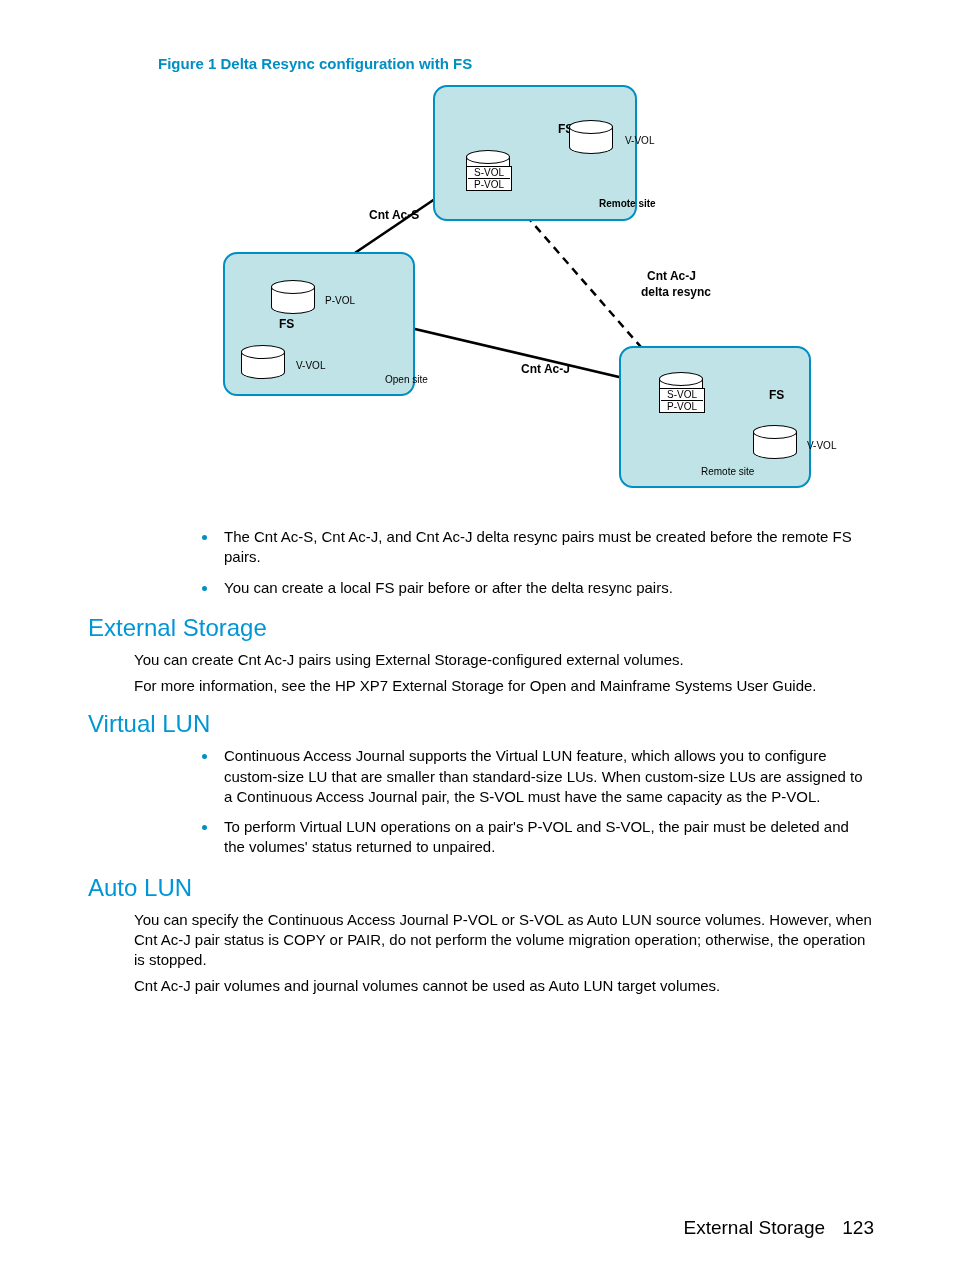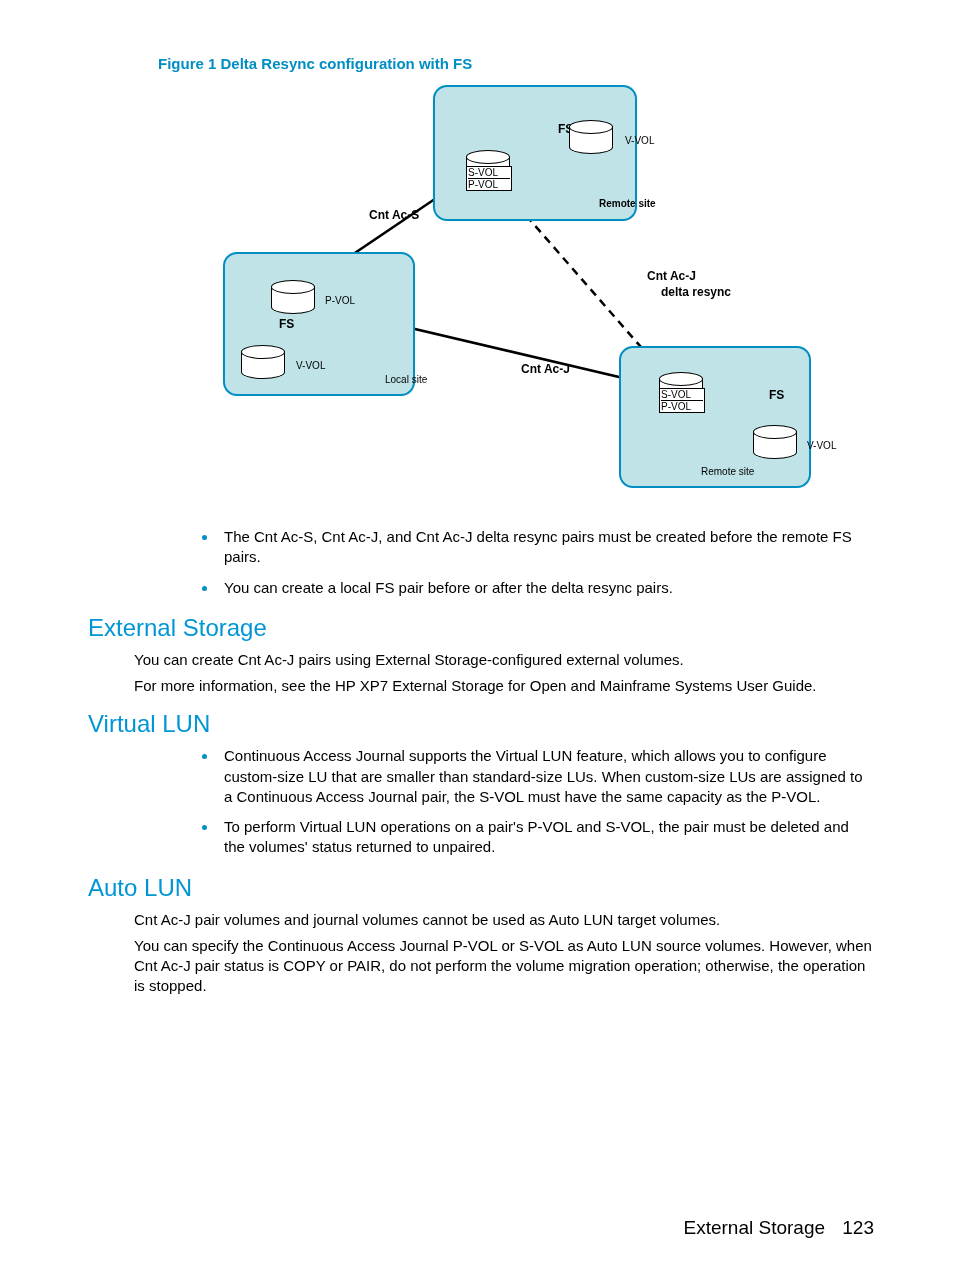--- a/index.html
+++ b/index.html
@@ -69,21 +69,21 @@
     font-weight: bold;
     font-size: 12px;
     white-space: nowrap;
     padding-left: 48px;
   }
   .dlabel.small { font-size: 10px; font-weight: normal; }
   .dlabel.tiny  { font-size: 10px; font-weight: normal; text-align: right; }
   .svol-pvol {
     position: absolute;
     font-size: 10px;
-    text-align: left;
+    text-align: center;
     line-height: 1.1;
     background: #fff;
     border: 1px solid #000;
     padding: 0 1px;
     white-space: nowrap;
   }
   .svol-pvol .mid { border-top: 1px solid #000; }
   svg.edges {
     position: absolute;
     left: 0; top: 0;
@@ -174,21 +174,21 @@
           <div class="cyl-body"></div>
           <div class="cyl-top"></div>
         </div>
       <div class="dlabel tiny" style="left:56px; top:215px;">P-VOL</div>
       <div class="dlabel" style="left:10px; top:237px;">FS</div>
       <div class="cyl" style="left:20px; top:265px;">
           <div class="cyl-body"></div>
           <div class="cyl-top"></div>
         </div>
       <div class="dlabel tiny" style="left:27px; top:280px;">V-VOL</div>
-      <div class="dlabel small" style="left:116px; top:294px;">Local site</div>
+      <div class="dlabel small" style="left:116px; top:294px;">Open site</div>
 
       
       <div class="sitebox" style="left:398px; top:266px; width:188px; height:138px;"></div>
       <div class="cyl" style="left:438px; top:292px;">
           <div class="cyl-body"></div>
           <div class="cyl-top"></div>
         </div>
       <div class="svol-pvol" style="left:438px; top:308px; width:42px;">
         <div>S-VOL</div>
           <div class="mid">P-VOL</div>
@@ -198,41 +198,41 @@
           <div class="cyl-body"></div>
           <div class="cyl-top"></div>
         </div>
       <div class="dlabel tiny" style="left:538px; top:360px;">V-VOL</div>
       <div class="dlabel small" style="left:432px; top:386px;">Remote site</div>
 
       
       <div class="dlabel" style="left:100px; top:128px;">Cnt Ac-S</div>
       <div class="dlabel" style="left:252px; top:282px;">Cnt Ac-J</div>
       <div class="dlabel" style="left:378px; top:189px;">Cnt Ac-J</div>
-      <div class="dlabel" style="left:392px; top:205px;">delta resync</div>
+      <div class="dlabel" style="left:372px; top:205px;">delta resync</div>
     </div>
   </div>
 
   <ul class="body-bullets">
     <li>The Cnt Ac-S, Cnt Ac-J, and Cnt Ac-J delta resync pairs must be created before the remote FS pairs.</li>
     <li>You can create a local FS pair before or after the delta resync pairs.</li>
   </ul>
 
   <h2 class="section">External Storage</h2>
   <p class="body-p">You can create Cnt Ac-J pairs using External Storage-configured external volumes.</p>
   <p class="body-p">For more information, see the HP XP7 External Storage for Open and Mainframe Systems User Guide.</p>
 
   <h2 class="section">Virtual LUN</h2>
   <ul class="body-bullets">
     <li>Continuous Access Journal supports the Virtual LUN feature, which allows you to configure custom-size LU that are smaller than standard-size LUs. When custom-size LUs are assigned to a Continuous Access Journal pair, the S-VOL must have the same capacity as the P-VOL.</li>
     <li>To perform Virtual LUN operations on a pair's P-VOL and S-VOL, the pair must be deleted and the volumes' status returned to unpaired.</li>
   </ul>
 
   <h2 class="section">Auto LUN</h2>
+  <p class="body-p">You can specify the Continuous Access Journal P-VOL or S-VOL as Auto LUN source volumes. However, when Cnt Ac-J pair status is COPY or PAIR, do not perform the volume migration operation; otherwise, the operation is stopped.</p>
   <p class="body-p">Cnt Ac-J pair volumes and journal volumes cannot be used as Auto LUN target volumes.</p>
-  <p class="body-p">You can specify the Continuous Access Journal P-VOL or S-VOL as Auto LUN source volumes. However, when Cnt Ac-J pair status is COPY or PAIR, do not perform the volume migration operation; otherwise, the operation is stopped.</p>
 
 </div>
 
 <div class="footer">
   <span>External Storage</span>
   <span class="pn">123</span>
 </div>
 
 </body></html>

